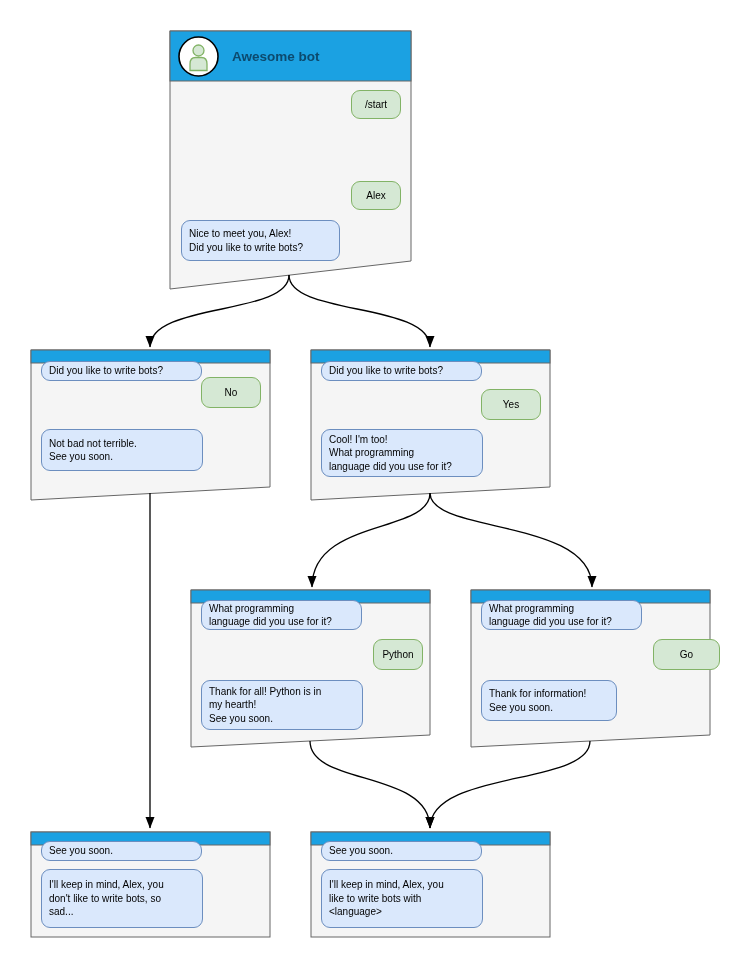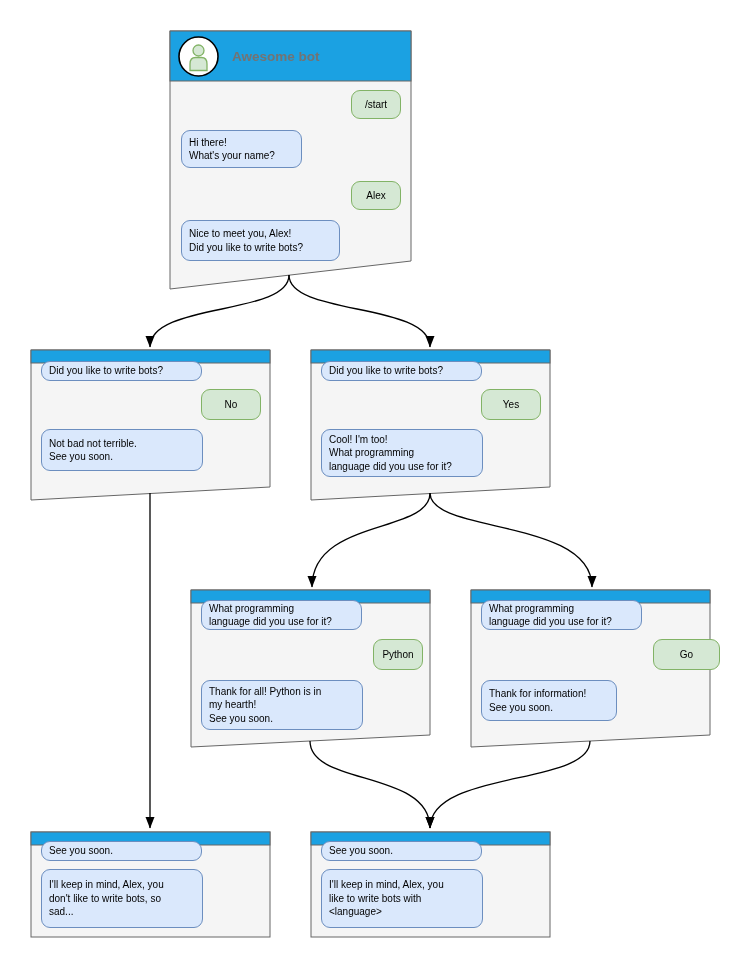--- a/index.html
+++ b/index.html
@@ -1,20 +1,20 @@
 <!DOCTYPE html>
 <html><head>
 <meta charset="utf-8">
 <style>
   html,body{margin:0;padding:0;background:#fff;}
   .canvas{position:relative;width:743px;height:971px;background:#ffffff;
           font-family:"Liberation Sans",sans-serif;overflow:hidden;}
   svg.layer{position:absolute;left:0;top:0;}
   .win{position:absolute;}
-  .title{position:absolute;color:#737373;font-weight:bold;font-size:13.5px;
+  .title{position:absolute;color:#0c4a6e;font-weight:bold;font-size:13.5px;
          display:flex;align-items:center;}
   .bubble{position:absolute;box-sizing:border-box;border-radius:9px;
           font-size:10px;line-height:13.5px;white-space:pre;color:#000;
           display:flex;align-items:center;}
   .bot{background:#dae8fc;border:1px solid #6c8ebf;padding:0 7px;justify-content:flex-start;}
   .user{background:#d5e8d4;border:1px solid #82b366;padding:0 6px;justify-content:center;text-align:center;}
 </style>
 </head>
 <body>
 
@@ -52,30 +52,28 @@
     <path d="M430,493 C430,534 312,518 312,587" fill="none" stroke="#000" stroke-width="1.3" marker-end="url(#arrow)"></path>
     <path d="M430,493 C430,534 592,518 592,587" fill="none" stroke="#000" stroke-width="1.3" marker-end="url(#arrow)"></path>
     <path d="M310,741 C310,786 430,770 430,828" fill="none" stroke="#000" stroke-width="1.3" marker-end="url(#arrow)"></path>
     <path d="M590,741 C590,786 430,770 430,828" fill="none" stroke="#000" stroke-width="1.3" marker-end="url(#arrow)"></path>
     <path d="M150,493 L150,828" fill="none" stroke="#000" stroke-width="1.3" marker-end="url(#arrow)"></path>
   </svg>
 
   <div class="win" style="left:170px;top:31px;width:241px;height:258px;">
     <div class="title" style="left:62px;top:0;height:50px;">Awesome bot</div>
     <div class="bubble user" style="left:181px;top:59px;width:50px;height:29px;">/start</div>
-    <div class="bubble bot" style="left:11px;top:99px;width:121px;height:38px;">Hi there!
-What's your name?</div>
     <div class="bubble user" style="left:181px;top:150px;width:50px;height:29px;">Alex</div>
     <div class="bubble bot" style="left:11px;top:189px;width:159px;height:41px;">Nice to meet you, Alex!
 Did you like to write bots?</div>
   </div>
 
   <div class="win" style="left:31px;top:350px;width:239px;height:150px;">
     <div class="bubble bot" style="left:10px;top:11px;width:161px;height:20px;">Did you like to write bots?</div>
-    <div class="bubble user" style="left:170px;top:39px;width:60px;height:31px;">No</div>
+    <div class="bubble user" style="left:170px;top:27px;width:60px;height:31px;">No</div>
     <div class="bubble bot" style="left:10px;top:79px;width:162px;height:42px;">Not bad not terrible.
 See you soon.</div>
   </div>
 
   <div class="win" style="left:311px;top:350px;width:239px;height:150px;">
     <div class="bubble bot" style="left:10px;top:11px;width:161px;height:20px;">Did you like to write bots?</div>
     <div class="bubble user" style="left:170px;top:39px;width:60px;height:31px;">Yes</div>
     <div class="bubble bot" style="left:10px;top:79px;width:162px;height:48px;">Cool! I'm too!
 What programming
 language did you use for it?</div>

